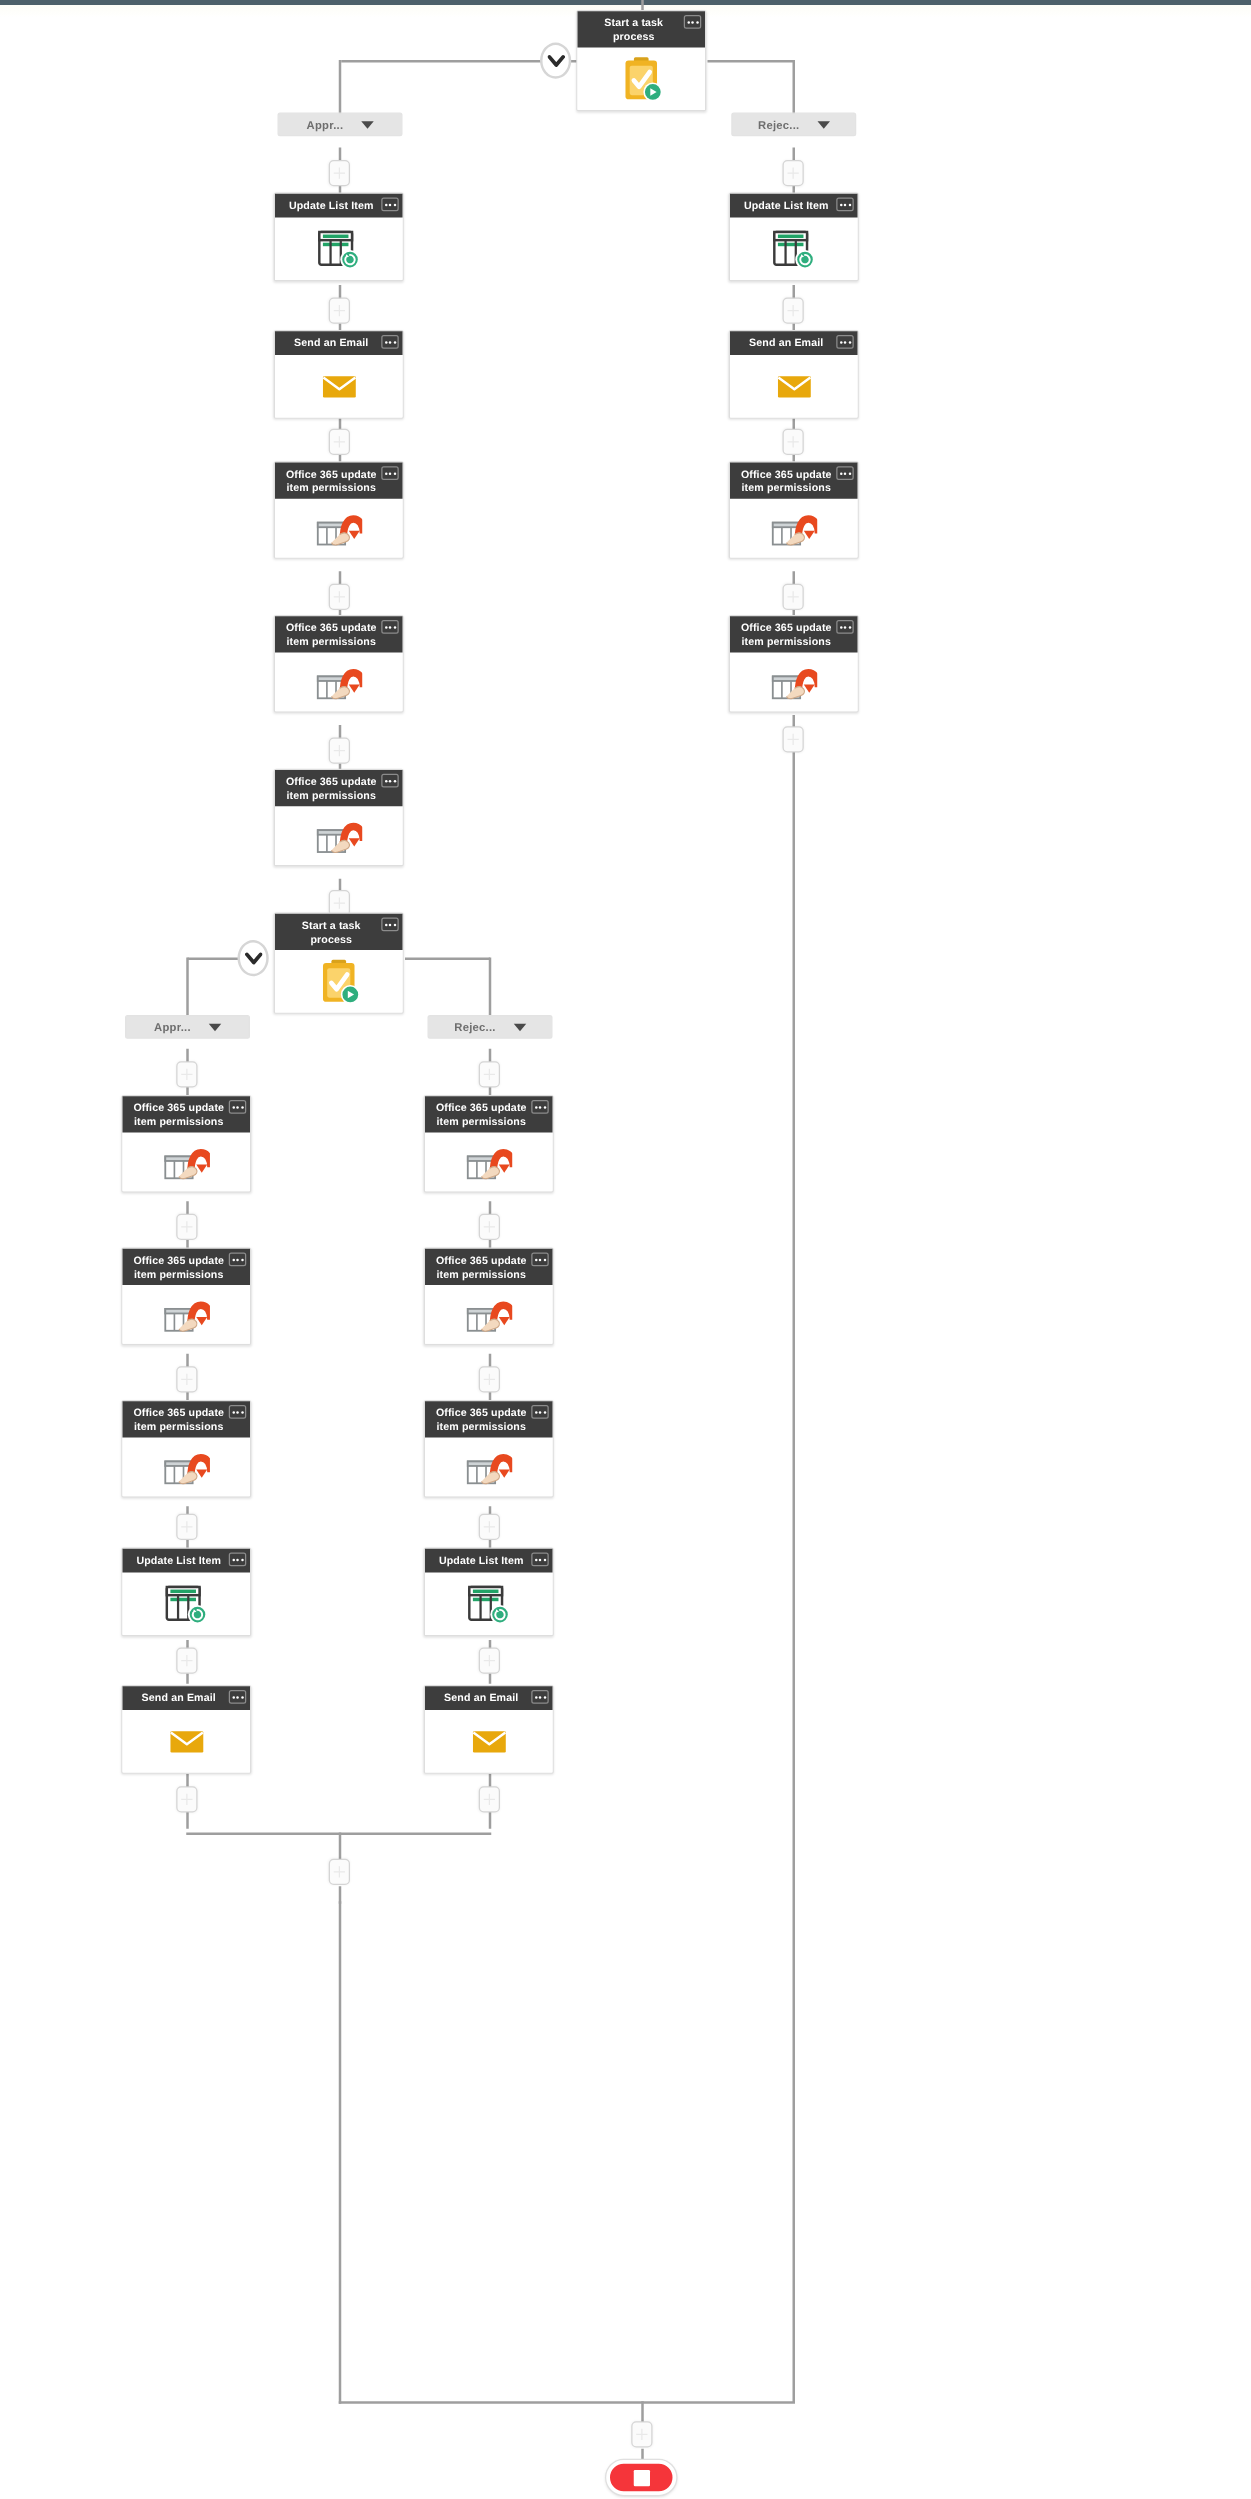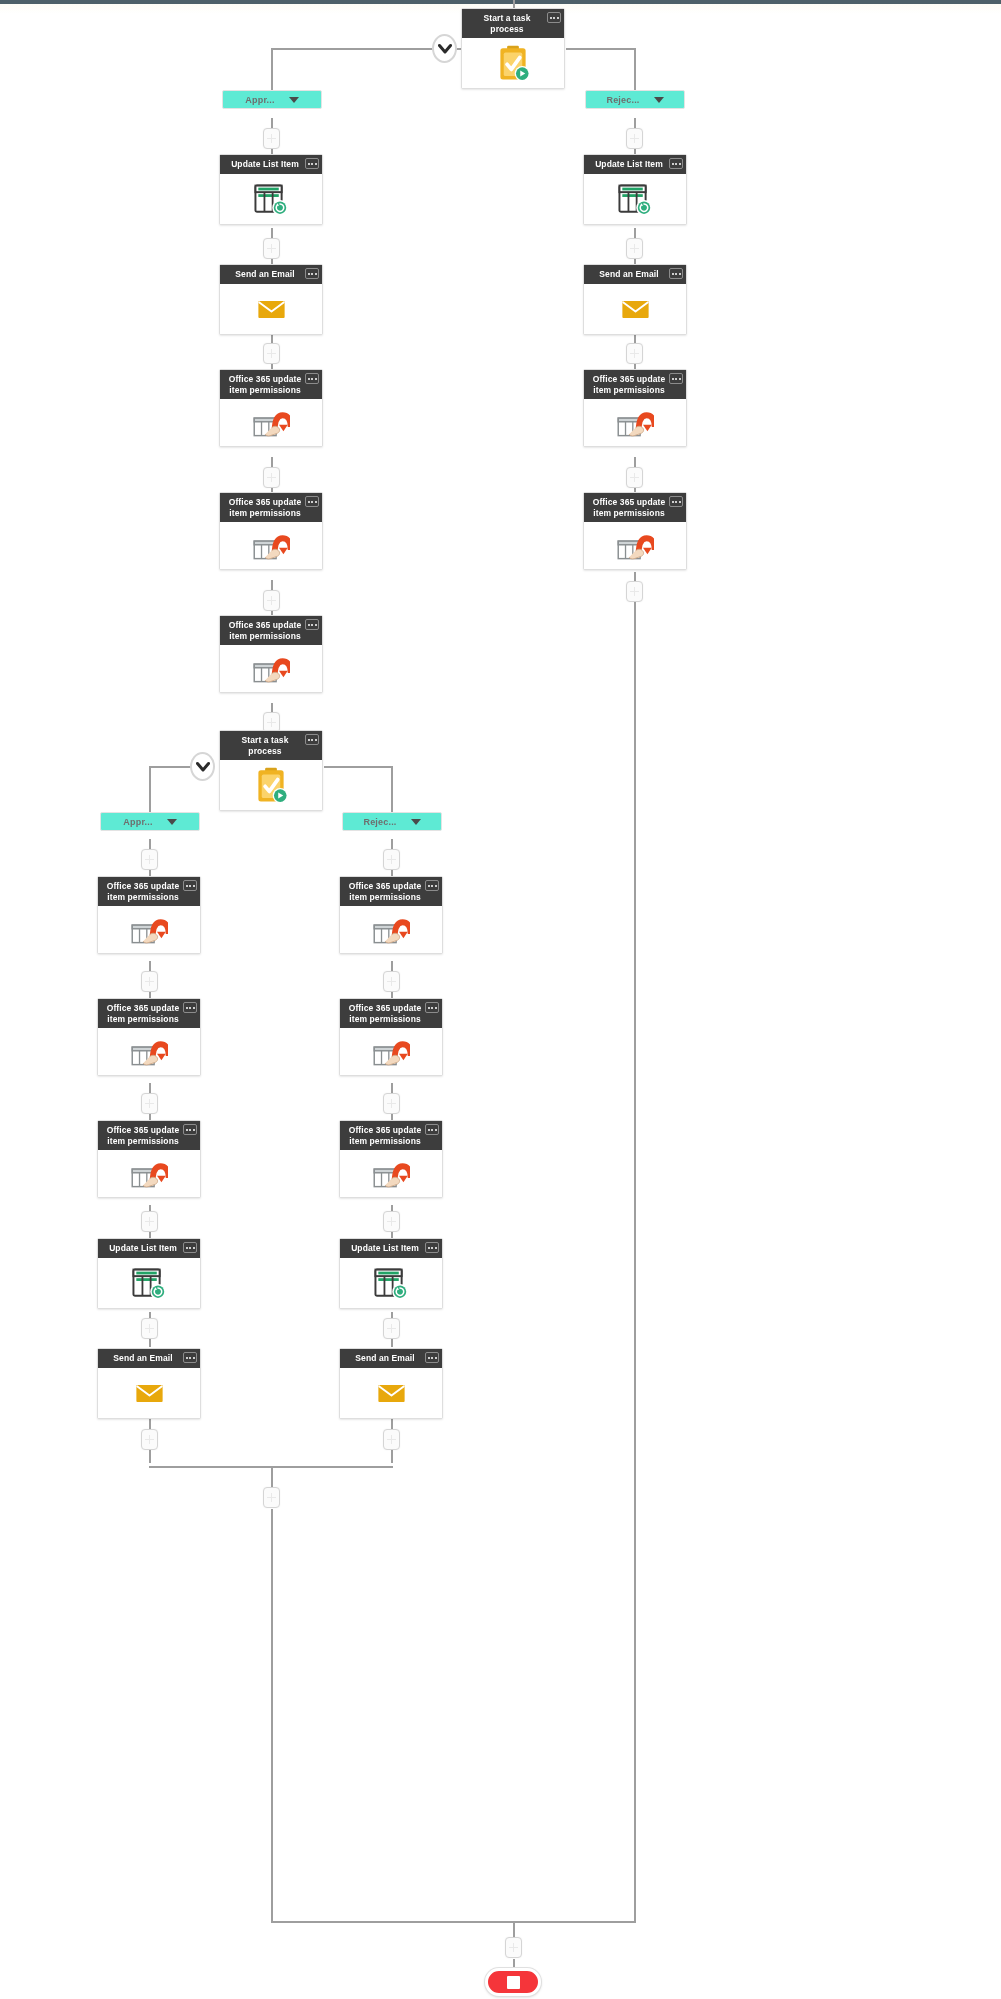--- a/index.html
+++ b/index.html
@@ -104,21 +104,21 @@
     justify-content: center;
     background: #ffffff;
   }
   .card.h3 .body { height: 47px; }
 
   
   .branch {
     position: absolute;
     width: 100px; height: 19px;
     margin-left: -50px;
-    background: #5eead4;
+    background: #e5e5e5;
     border: 1px solid #e3e3e3;
     border-radius: 2px;
     display: flex;
     align-items: center;
     justify-content: center;
     gap: 14px;
     z-index: 7;
     cursor: pointer;
     text-align: center;
   }

